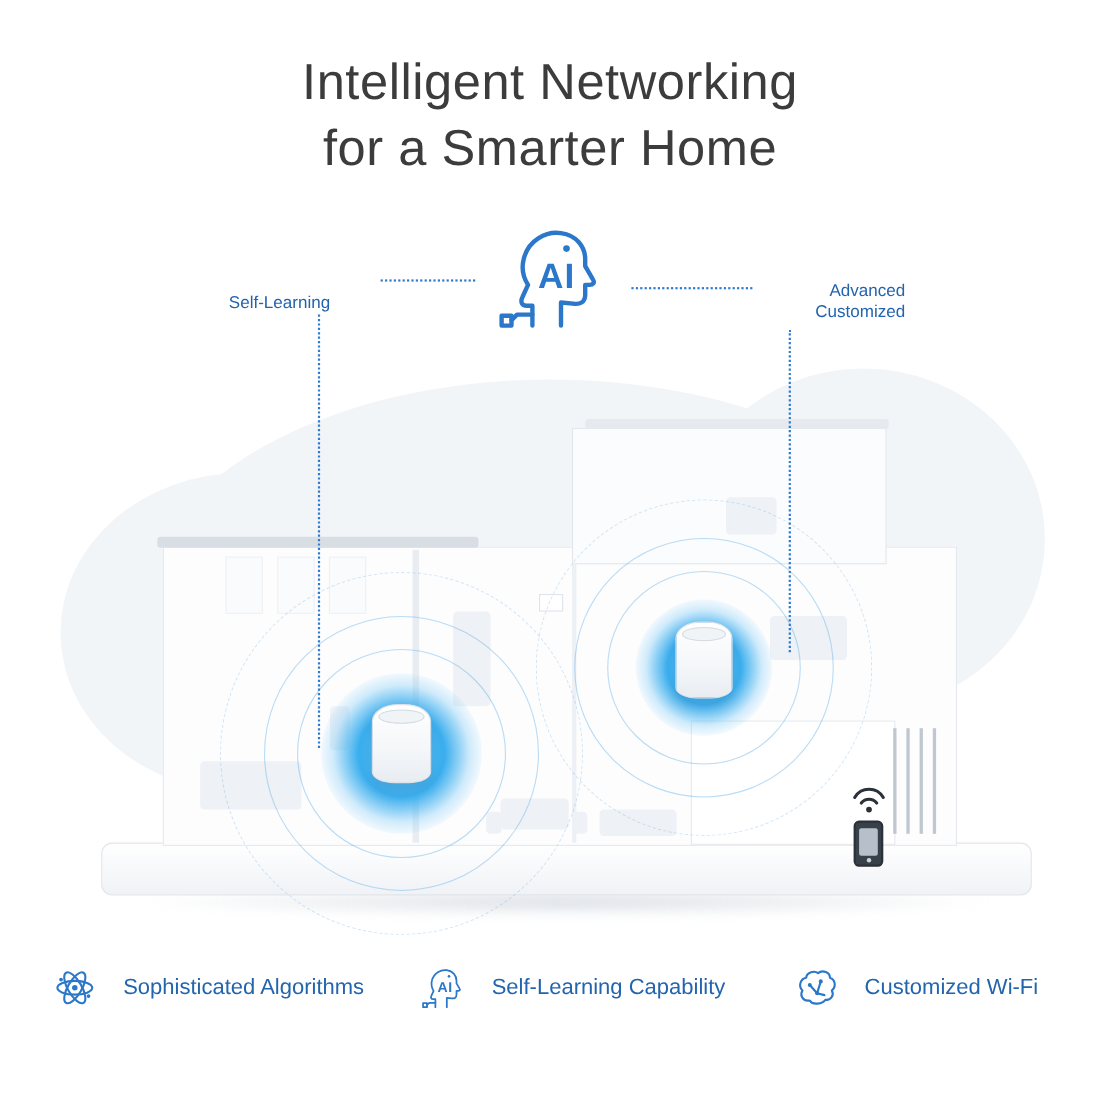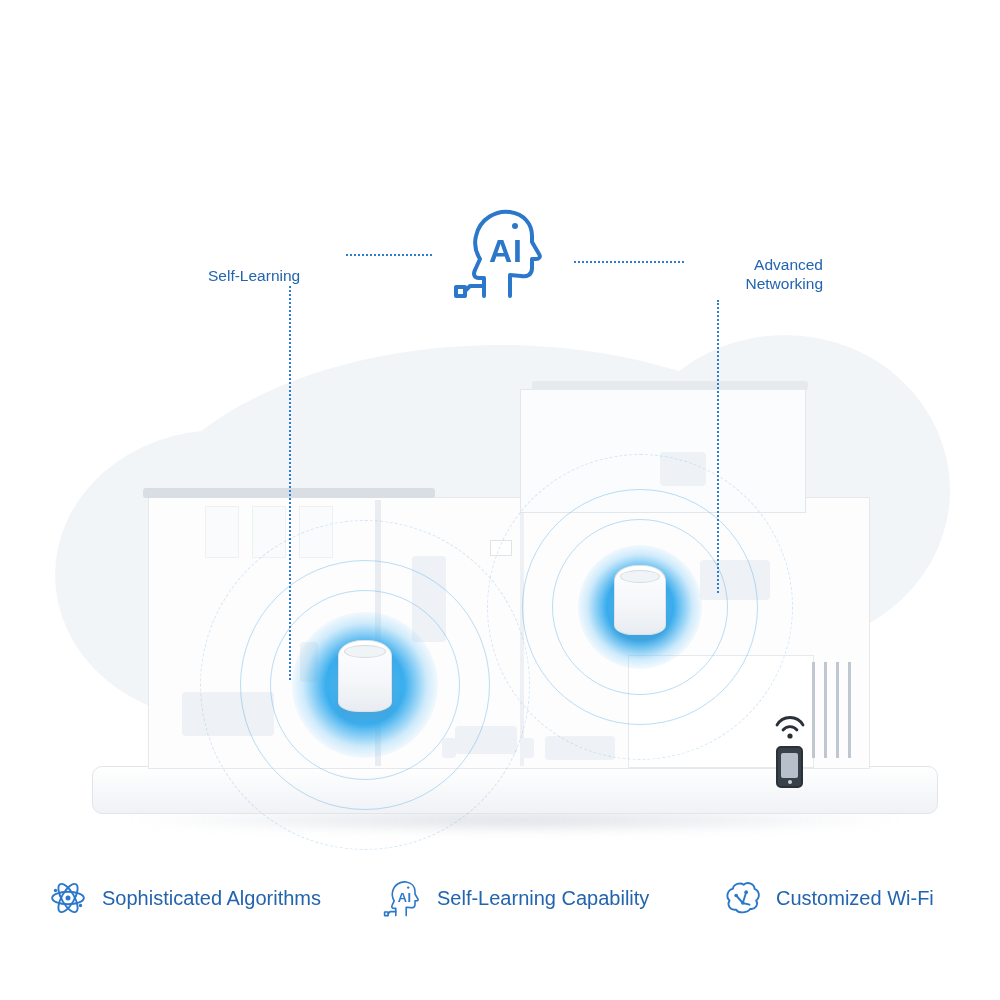--- a/index.html
+++ b/index.html
@@ -79,21 +79,21 @@
   .device-right { left:614px; top:565px; width:52px; height:70px; }
 
   
   .phone { position:absolute; left:776px; top:746px; width:27px; height:42px; z-index:5;
            background:#384049; border:2px solid #2b3138; border-radius:5px; }
   .phone-screen { position:absolute; left:3px; right:3px; top:5px; bottom:8px; background:#b7c0ca; border-radius:2px; }
   .phone-dot { position:absolute; left:50%; bottom:2px; width:4px; height:4px; margin-left:-2px; border-radius:50%; background:#cdd4db; }
   .phone-wifi { position:absolute; left:773px; top:712px; width:34px; height:28px; z-index:5; }
 
   
-  .feature { position:absolute; top:876px; height:44px; display:flex; align-items:center; gap:14px; z-index:5;justify-content:flex-end; }
+  .feature { position:absolute; top:876px; height:44px; display:flex; align-items:center; gap:24px; z-index:5;justify-content:flex-end; }
   .feature .label { color:#2264ae; font-size:20px; font-weight:400; white-space:nowrap; }
   .feature-1 { left:48px; }
   .feature-2 { left:383px; }
   .feature-3 { left:722px; }
   .feature svg { width:40px; height:40px; flex:0 0 auto; }
 
   .svgdefs { position:absolute; width:0; height:0; overflow:hidden; }
 </style>
 </head>
 <body>
@@ -107,29 +107,33 @@
           <path d="M32,94 L32,76 L27,76 C22,76 21,72 23,68 L28,57 C23,49 22,42 24,34 C28,16 45,8 58,10 C72,12 80,22 80,34 L80,40 L87,52 C89,55 87,57 84,57 L80,57 L80,66 C80,73 75,75 69,74 L58,73 L58,94"></path>
           <path d="M32,84 L18,84 L13,89"></path>
           <rect x="4" y="85" width="9" height="9"></rect>
         </g>
         <circle cx="63" cy="24" r="3" fill="#2b77c9"></circle>
         <text x="37" y="60" font-size="32" font-weight="700" letter-spacing="1" fill="#2b77c9" font-family="Liberation Sans, sans-serif">AI</text>
       </symbol>
     </defs>
   </svg>
 
+  <div class="title">
+    <div>Intelligent Networking</div>
+    <div>for a Smarter Home</div>
+  </div>
 
   <svg class="ai-head-main" viewBox="0 0 100 100">
     <use href="#sym-aihead"></use>
   </svg>
 
   <div class="callout-label callout-left-label">Self-Learning</div>
   <div class="callout-label callout-right-label">
     <div>Advanced</div>
-    <div>Networking</div>
+    <div>Customized</div>
   </div>
   <div class="dot-h dot-h-left"></div>
   <div class="dot-h dot-h-right"></div>
   <div class="dot-v dot-v-left"></div>
   <div class="dot-v dot-v-right"></div>
 
   <div class="scene">
     <div class="cloud cloud-a"></div>
     <div class="cloud cloud-b"></div>
     <div class="cloud cloud-c"></div>

